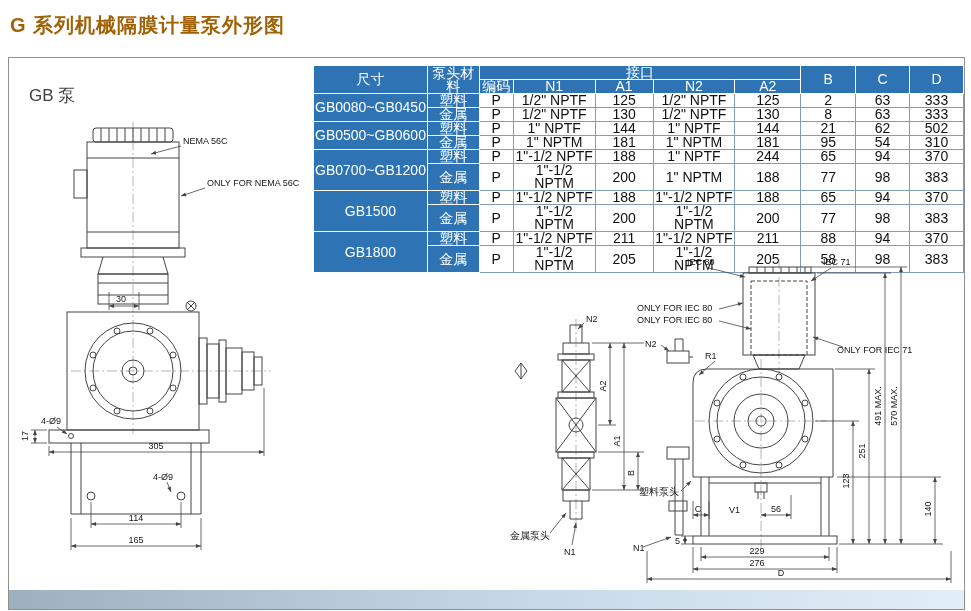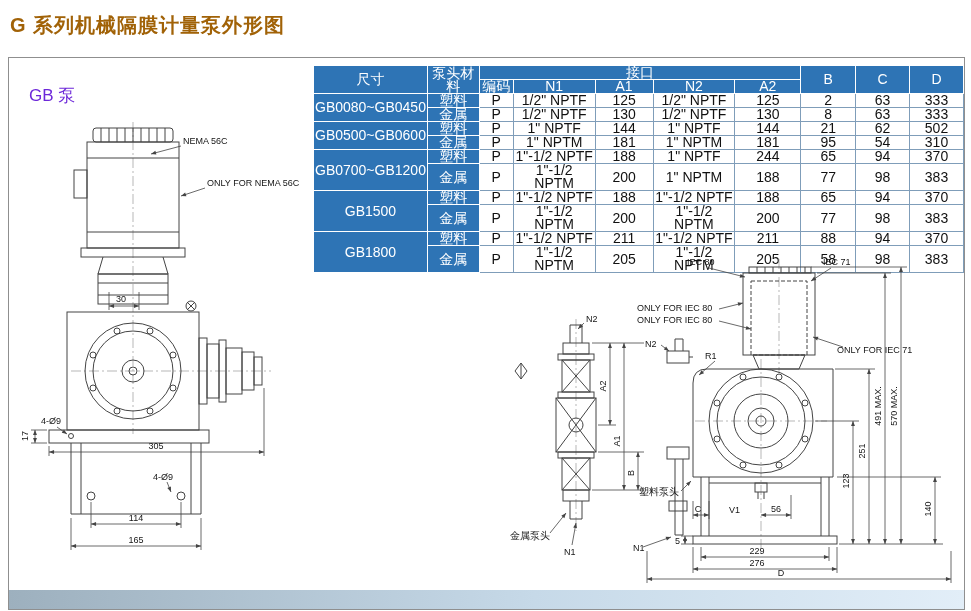--- a/index.html
+++ b/index.html
@@ -2,21 +2,21 @@
 <html><head>
 <meta charset="utf-8">
 <style>
   html,body{margin:0;padding:0}
   body{width:971px;height:611px;position:relative;background:#fff;
        font-family:"Liberation Sans",sans-serif;color:#111;overflow:hidden}
   .title{position:absolute;left:10px;top:12px;font-size:20px;font-weight:700;
          color:#a16207;letter-spacing:1px}
   .panel{position:absolute;left:8px;top:57px;width:955px;height:551px;
          border:1px solid #8f8f8f;overflow:hidden;background:#fff}
-  .panel-label{position:absolute;left:20px;top:26px;font-size:17px;color:#6d28d9}
+  .panel-label{position:absolute;left:20px;top:26px;font-size:17px;color:#404040}
   .bottom-bar{position:absolute;left:0;bottom:0;width:100%;height:19px;
          background:linear-gradient(90deg,#9db0be 0%,#c6d9e8 55%,#e2eef8 100%)}
   table.spec{position:absolute;left:304px;top:7px;border-collapse:collapse;
          table-layout:fixed;font-size:14px}
   table.spec th{background:#2e74b5;color:#fff;font-weight:400;border:1px solid #fff;
          padding:0 1px;height:13px;line-height:13px;text-align:center}
   table.spec td{border:1px solid #7f9db9;padding:0 1px;height:13px;line-height:13px;
          text-align:center;background:#fff;color:#111}
   table.spec td.hd{background:#2e74b5;color:#fff;border-color:#fff}
   svg.dwg{position:absolute}

